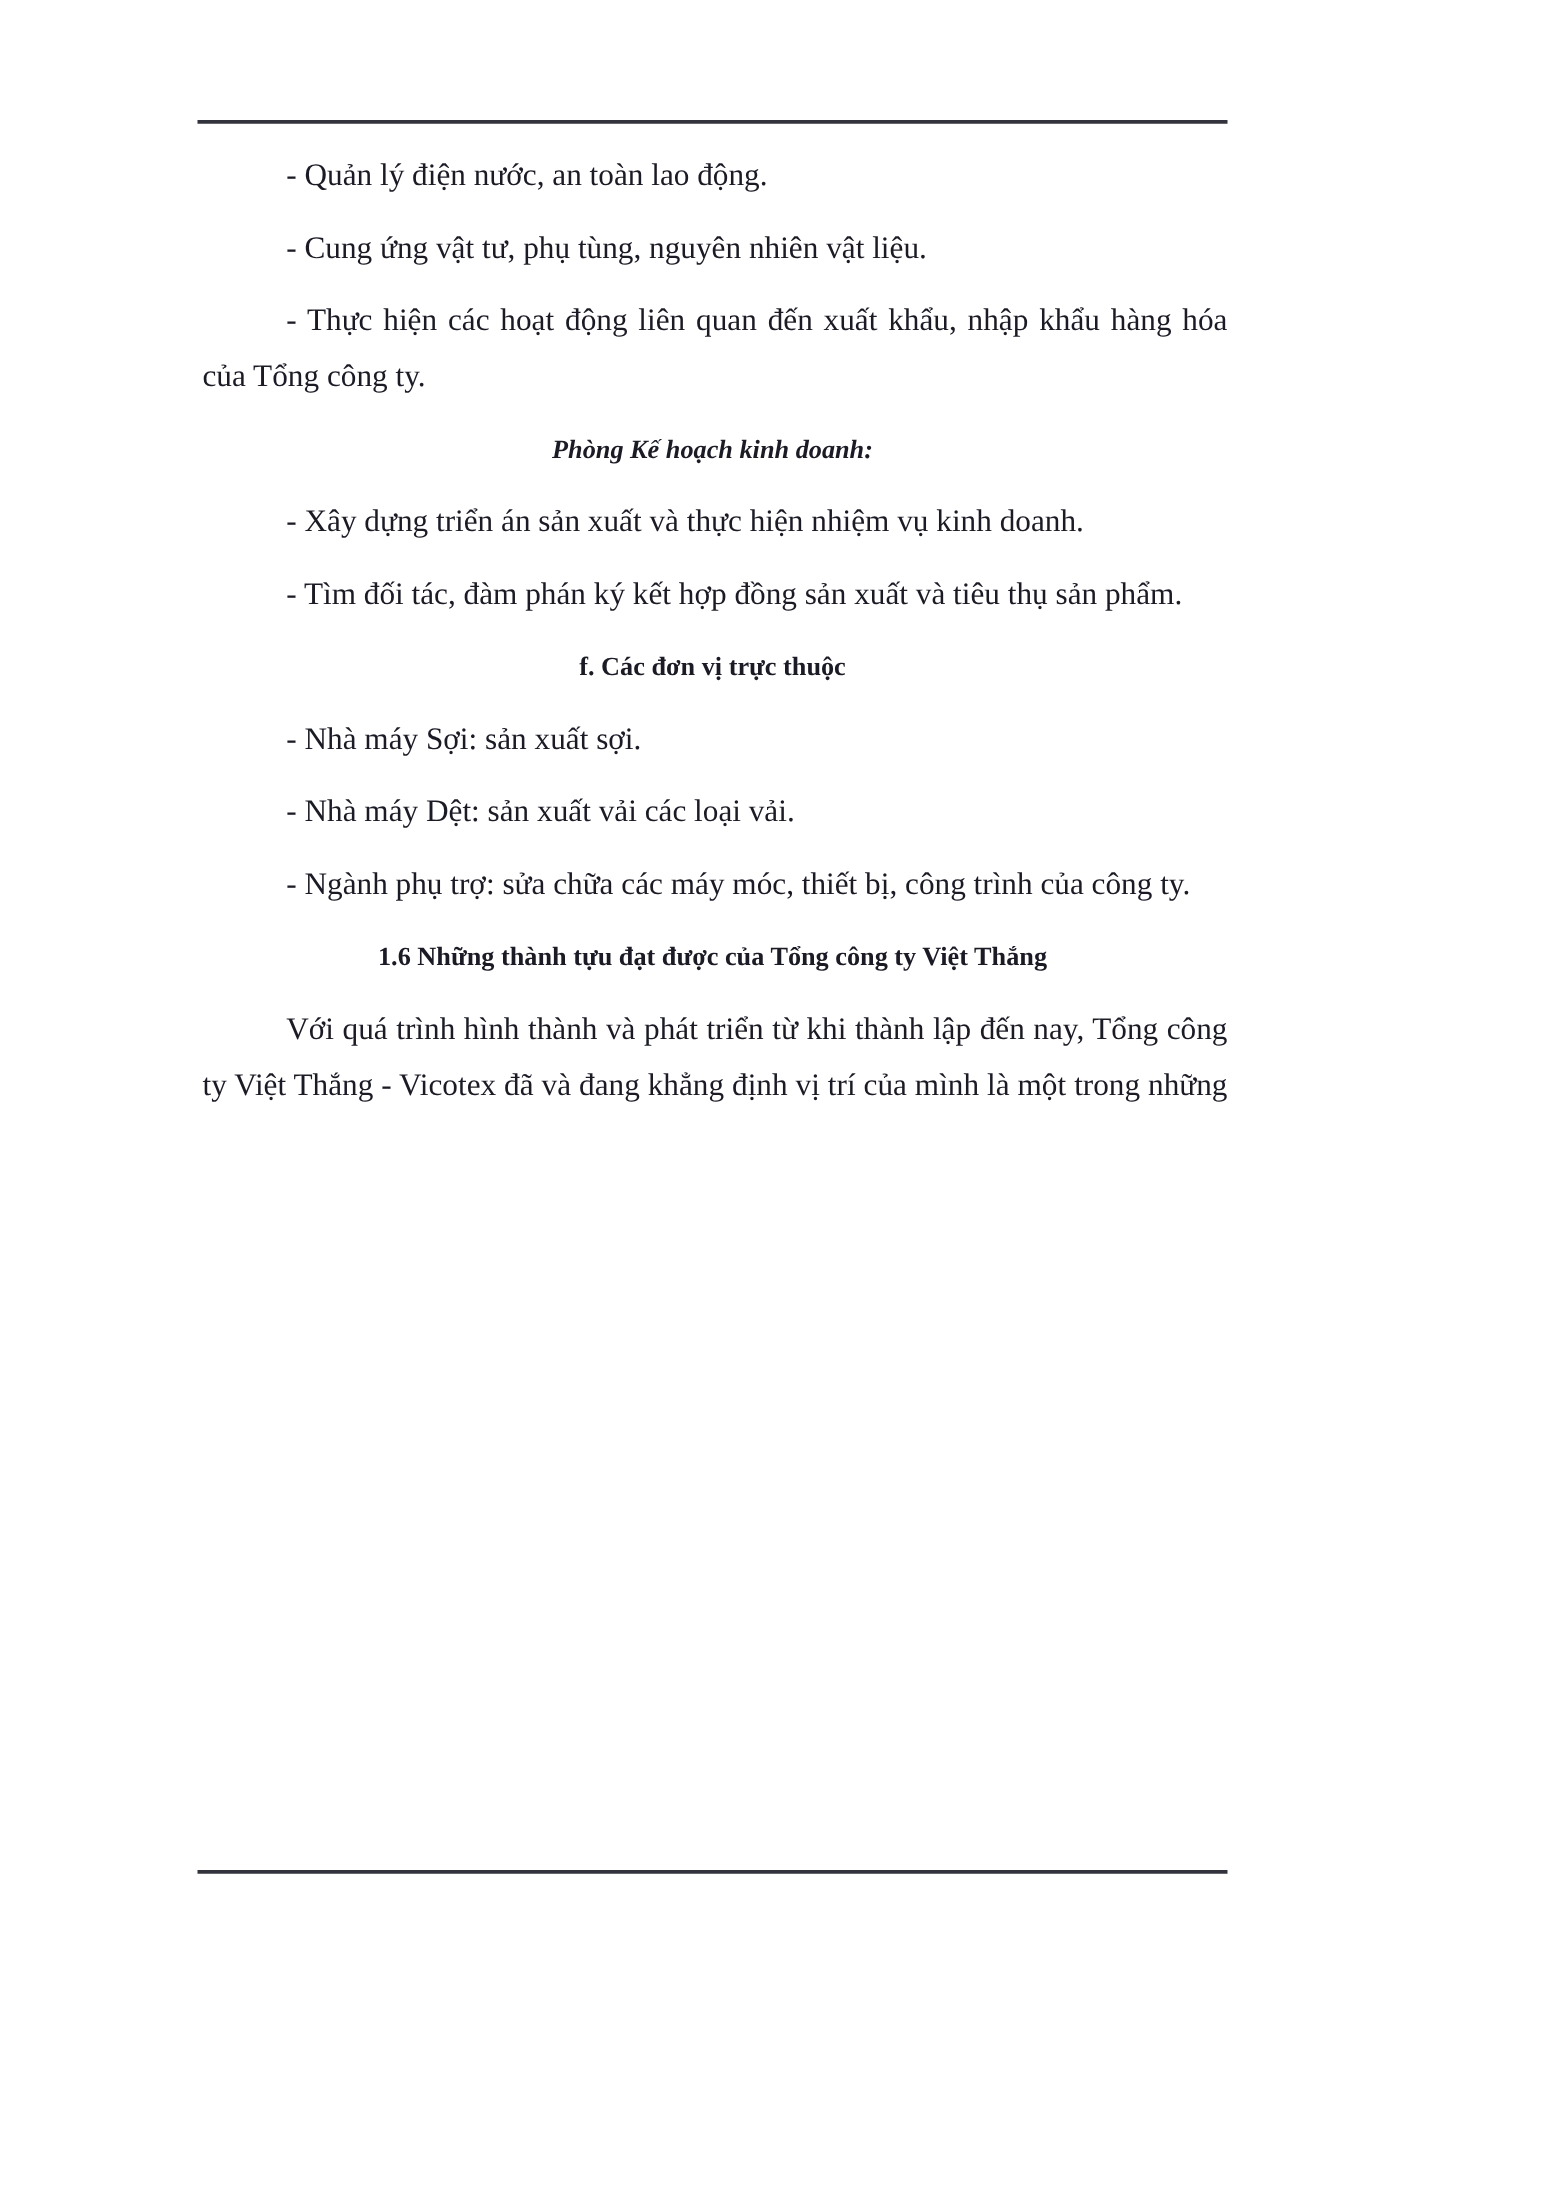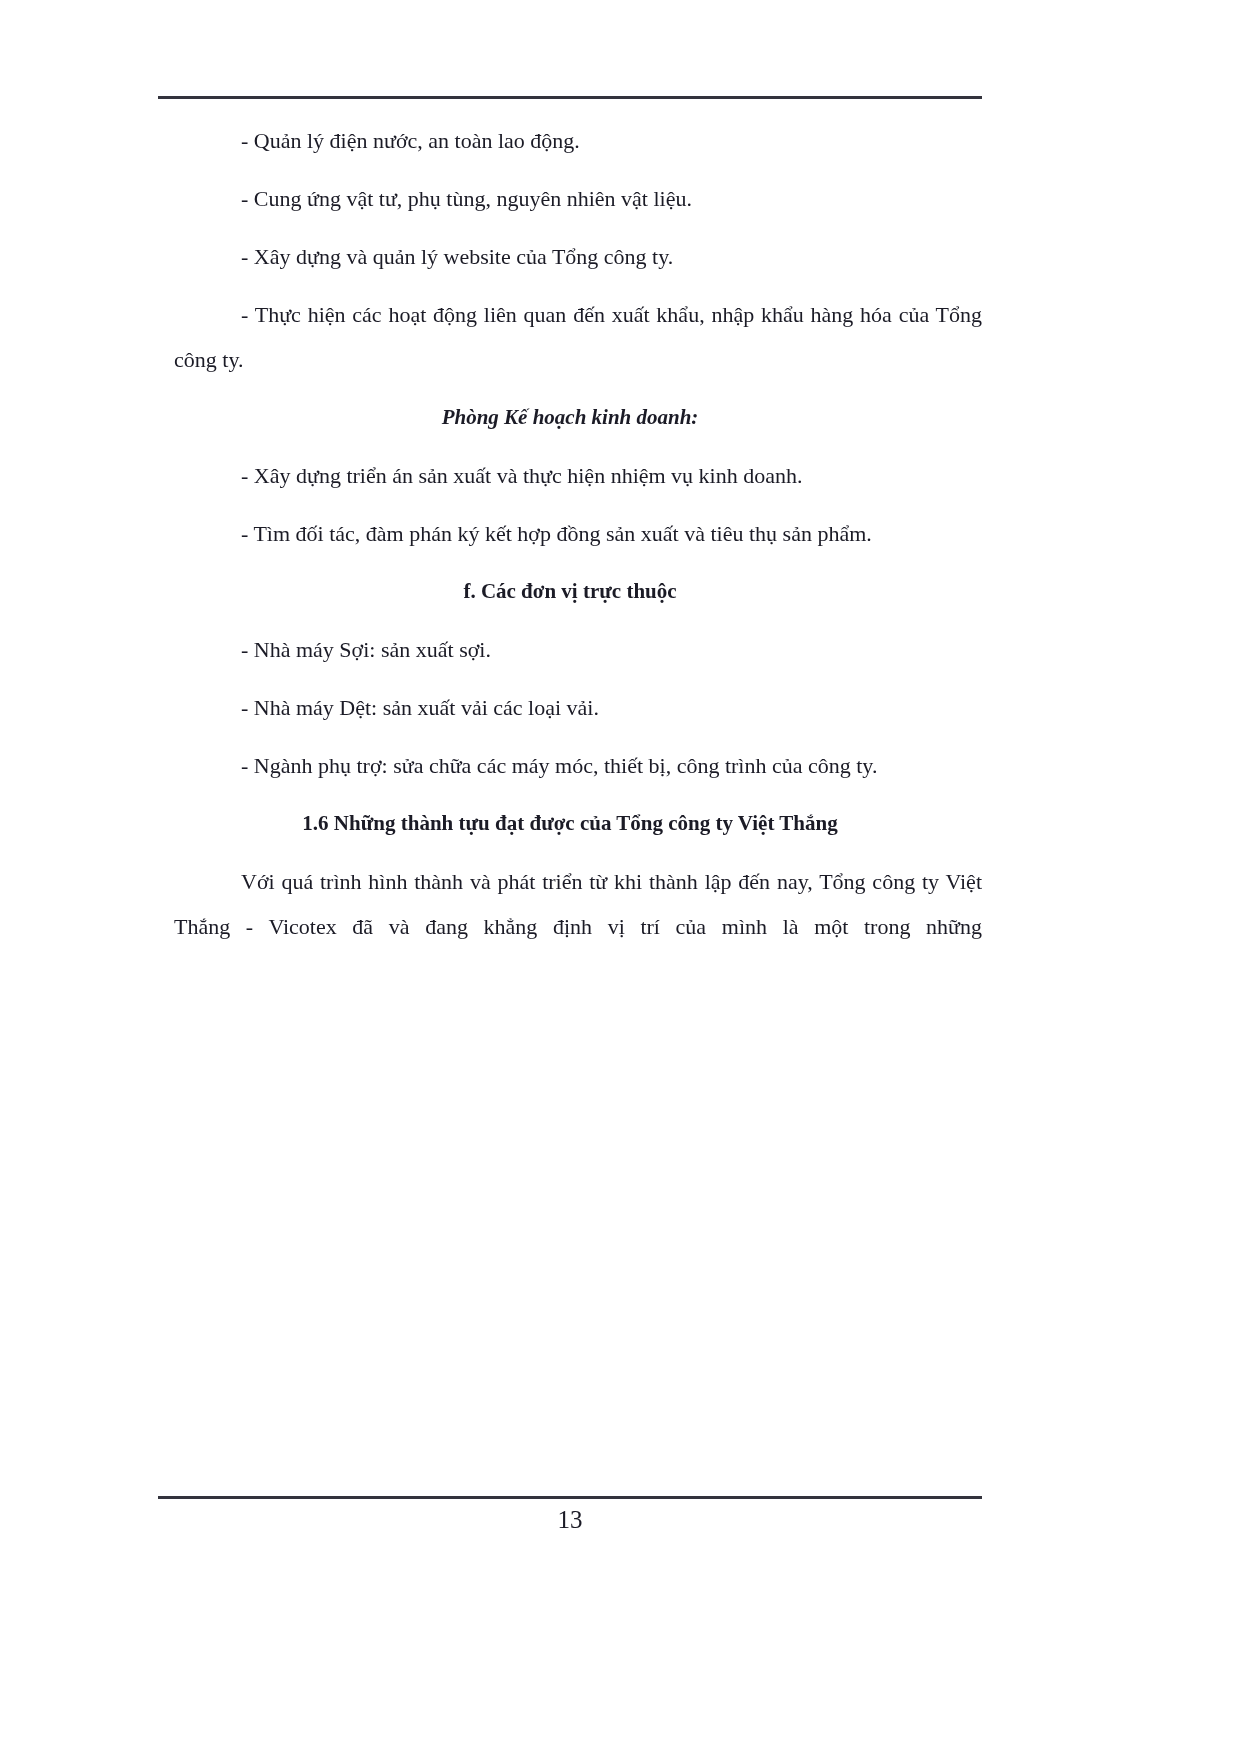--- a/index.html
+++ b/index.html
@@ -25,23 +25,23 @@
   }
   .rule-top { top: 96px; }
   .rule-bottom { top: 1496px; }
   .content {
     position: absolute;
     left: 158px;
     top: 118px;
     width: 824px;
   }
   .para {
-    font-size: 22px;
+    font-size: 25px;
     line-height: 45px;
-    margin: 0 0 13px 16px;
+    margin: 0 0 13px 4px;
     text-align: justify;
     text-indent: 67px;
   }
   .para.justify-last {
     text-align-last: justify;
   }
   .heading {
     font-size: 21px;
     line-height: 45px;
     margin: 0 0 13px 0;
@@ -66,29 +66,27 @@
 </head>
 <body>
 
 <div class="page">
 
   <div class="rule rule-top"></div>
 
   <div class="content">
     <p class="para">- Quản lý điện nước, an toàn lao động.</p>
     <p class="para">- Cung ứng vật tư, phụ tùng, nguyên nhiên vật liệu.</p>
-    <p class="para">- Xây dựng và quản lý website của Tổng công ty.</p>
     <p class="para">- Thực hiện các hoạt động liên quan đến xuất khẩu, nhập khẩu hàng hóa của Tổng công ty.</p>
     <p class="heading italic">Phòng Kế hoạch kinh doanh:</p>
     <p class="para">- Xây dựng triển án sản xuất và thực hiện nhiệm vụ kinh doanh.</p>
     <p class="para">- Tìm đối tác, đàm phán ký kết hợp đồng sản xuất và tiêu thụ sản phẩm.</p>
     <p class="heading">f. Các đơn vị trực thuộc</p>
     <p class="para">- Nhà máy Sợi: sản xuất sợi.</p>
     <p class="para">- Nhà máy Dệt: sản xuất vải các loại vải.</p>
     <p class="para">- Ngành phụ trợ: sửa chữa các máy móc, thiết bị, công trình của công ty.</p>
     <p class="heading">1.6 Những thành tựu đạt được của Tổng công ty Việt Thắng</p>
     <p class="para justify-last">Với quá trình hình thành và phát triển từ khi thành lập đến nay, Tổng công ty Việt Thắng - Vicotex đã và đang khẳng định vị trí của mình là một trong những</p>
   </div>
 
   <div class="rule rule-bottom"></div>
-  <div class="page-number">13</div>
 
 </div>
 
 </body></html>

